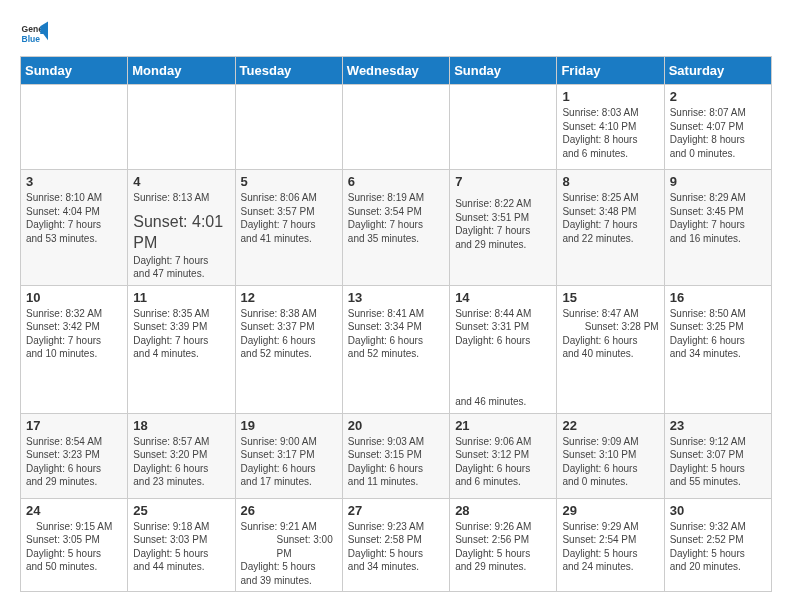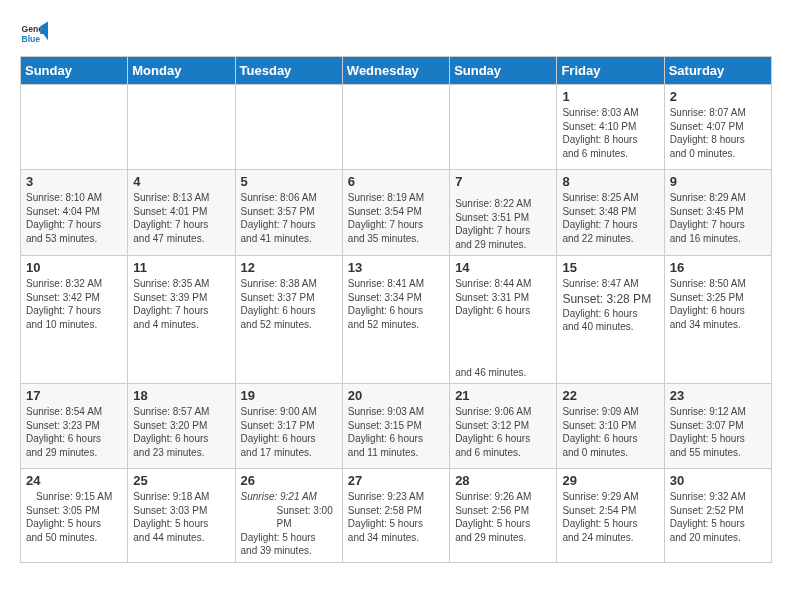--- a/index.html
+++ b/index.html
@@ -137,21 +137,21 @@
         <td>
           <span class="day-num">3</span>
           <div style="font-size: 10px; line-height: 1.35; color: rgb(68, 68, 68);">Sunrise: 8:10 AM</div>
           <div style="font-size: 10px; line-height: 1.35; color: rgb(68, 68, 68);">Sunset: 4:04 PM</div>
           <div style="font-size: 10px; line-height: 1.35; color: rgb(68, 68, 68);">Daylight: 7 hours</div>
           <div style="font-size: 10px; line-height: 1.35; color: rgb(68, 68, 68);">and 53 minutes.</div>
         </td>
         <td>
           <span class="day-num">4</span>
           <div style="font-size: 10px; line-height: 1.35; color: rgb(68, 68, 68);">Sunrise: 8:13 AM</div>
-          <div style="font-size: 10px; line-height: 1.35; color: rgb(68, 68, 68);">Sunset: 4:01 PM</div>
+          <div style="font-size: 16px; line-height: 1.35; color: rgb(68, 68, 68); margin-top: 6px;">Sunset: 4:01 PM</div>
           <div style="font-size: 10px; line-height: 1.35; color: rgb(68, 68, 68);">Daylight: 7 hours</div>
           <div style="font-size: 10px; line-height: 1.35; color: rgb(68, 68, 68);">and 47 minutes.</div>
         </td>
         <td>
           <span class="day-num">5</span>
           <div style="font-size: 10px; line-height: 1.35; color: rgb(68, 68, 68);">Sunrise: 8:06 AM</div>
           <div style="font-size: 10px; line-height: 1.35; color: rgb(68, 68, 68);">Sunset: 3:57 PM</div>
           <div style="font-size: 10px; line-height: 1.35; color: rgb(68, 68, 68);">Daylight: 7 hours</div>
           <div style="font-size: 10px; line-height: 1.35; color: rgb(68, 68, 68);">and 41 minutes.</div>
         </td>
@@ -216,21 +216,21 @@
         <td>
           <span class="day-num">14</span>
           <div style="font-size: 10px; line-height: 1.35; color: rgb(68, 68, 68);">Sunrise: 8:44 AM</div>
           <div style="font-size: 10px; line-height: 1.35; color: rgb(68, 68, 68);">Sunset: 3:31 PM</div>
           <div style="font-size: 10px; line-height: 1.35; color: rgb(68, 68, 68);">Daylight: 6 hours</div>
           <div style="font-size: 10px; line-height: 1.35; color: rgb(68, 68, 68); margin-top: 48px;">and 46 minutes.</div>
         </td>
         <td>
           <span class="day-num">15</span>
           <div style="font-size: 10px; line-height: 1.35; color: rgb(68, 68, 68);">Sunrise: 8:47 AM</div>
-          <div style="font-size: 12px; line-height: 1.35; color: rgb(68, 68, 68);">Sunset: 3:28 PM</div>
+          <div style="font-size: 10px; line-height: 1.35; color: rgb(68, 68, 68); text-align: right;">Sunset: 3:28 PM</div>
           <div style="font-size: 10px; line-height: 1.35; color: rgb(68, 68, 68);">Daylight: 6 hours</div>
           <div style="font-size: 10px; line-height: 1.35; color: rgb(68, 68, 68);">and 40 minutes.</div>
         </td>
         <td>
           <span class="day-num">16</span>
           <div style="font-size: 10px; line-height: 1.35; color: rgb(68, 68, 68);">Sunrise: 8:50 AM</div>
           <div style="font-size: 10px; line-height: 1.35; color: rgb(68, 68, 68);">Sunset: 3:25 PM</div>
           <div style="font-size: 10px; line-height: 1.35; color: rgb(68, 68, 68);">Daylight: 6 hours</div>
           <div style="font-size: 10px; line-height: 1.35; color: rgb(68, 68, 68);">and 34 minutes.</div>
         </td>
@@ -296,21 +296,21 @@
         </td>
         <td>
           <span class="day-num">25</span>
           <div style="font-size: 10px; line-height: 1.35; color: rgb(68, 68, 68);">Sunrise: 9:18 AM</div>
           <div style="font-size: 10px; line-height: 1.35; color: rgb(68, 68, 68);">Sunset: 3:03 PM</div>
           <div style="font-size: 10px; line-height: 1.35; color: rgb(68, 68, 68);">Daylight: 5 hours</div>
           <div style="font-size: 10px; line-height: 1.35; color: rgb(68, 68, 68);">and 44 minutes.</div>
         </td>
         <td>
           <span class="day-num">26</span>
-          <div style="font-size: 10px; line-height: 1.35; color: rgb(68, 68, 68); font-style: italic;">Sunrise: 9:21 AM</div>
+          <div style="font-size: 10px; line-height: 1.35; color: rgb(68, 68, 68);">Sunrise: 9:21 AM</div>
           <div style="font-size: 10px; line-height: 1.35; color: rgb(68, 68, 68); padding-left: 36px;">Sunset: 3:00 PM</div>
           <div style="font-size: 10px; line-height: 1.35; color: rgb(68, 68, 68);">Daylight: 5 hours</div>
           <div style="font-size: 10px; line-height: 1.35; color: rgb(68, 68, 68);">and 39 minutes.</div>
         </td>
         <td>
           <span class="day-num">27</span>
           <div style="font-size: 10px; line-height: 1.35; color: rgb(68, 68, 68);">Sunrise: 9:23 AM</div>
           <div style="font-size: 10px; line-height: 1.35; color: rgb(68, 68, 68);">Sunset: 2:58 PM</div>
           <div style="font-size: 10px; line-height: 1.35; color: rgb(68, 68, 68);">Daylight: 5 hours</div>
           <div style="font-size: 10px; line-height: 1.35; color: rgb(68, 68, 68);">and 34 minutes.</div>

